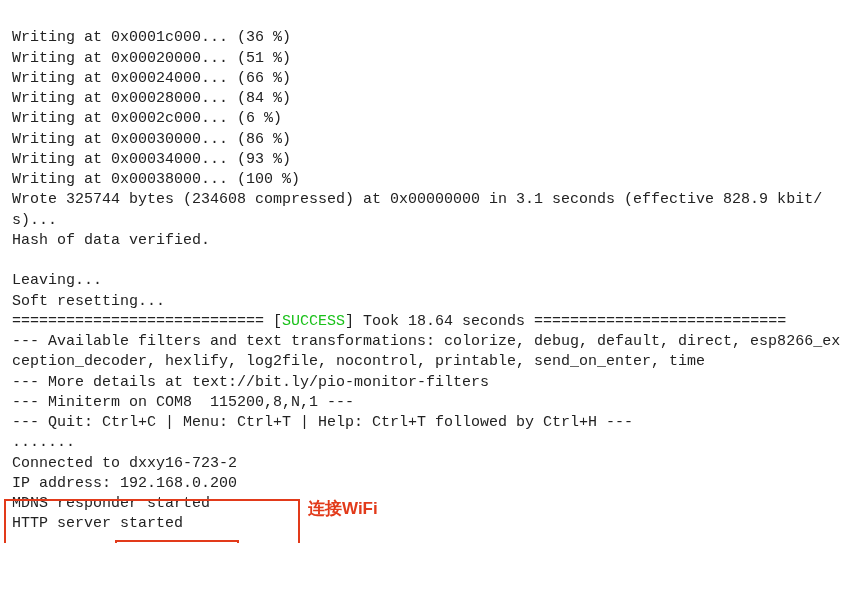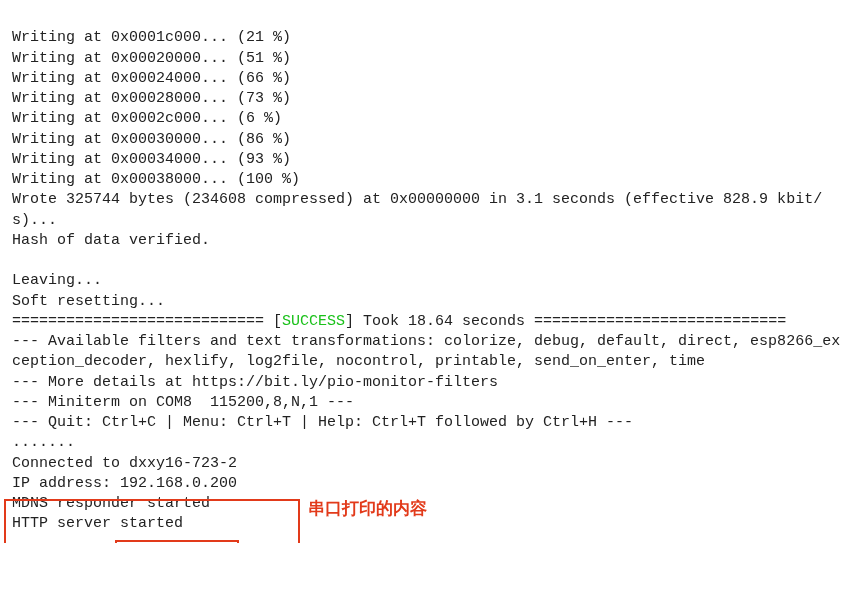--- a/index.html
+++ b/index.html
@@ -43,50 +43,50 @@
   svg.arrow {
     position: absolute;
     overflow: visible;
     pointer-events: none;
   }
 </style>
 </head>
 <body>
 
 <div class="term">
-<span>Writing at 0x0001c000... (21 %)</span>
+<span>Writing at 0x0001c000... (36 %)</span>
 <span>Writing at 0x00020000... (51 %)</span>
 <span>Writing at 0x00024000... (66 %)</span>
-<span>Writing at 0x00028000... (73 %)</span>
+<span>Writing at 0x00028000... (84 %)</span>
 <span>Writing at 0x0002c000... (6 %)</span>
 <span>Writing at 0x00030000... (86 %)</span>
 <span>Writing at 0x00034000... (93 %)</span>
 <span>Writing at 0x00038000... (100 %)</span>
 <span>Wrote 325744 bytes (234608 compressed) at 0x00000000 in 3.1 seconds (effective 828.9 kbit/s)...</span>
 <span>Hash of data verified.</span>
 <span></span>
 <span>Leaving...</span>
 <span>Soft resetting...</span>
 <span><span>============================ [</span><span class="green">SUCCESS</span><span>] Took 18.64 seconds ============================</span></span>
 <span>--- Available filters and text transformations: colorize, debug, default, direct, esp8266_exception_decoder, hexlify, log2file, nocontrol, printable, send_on_enter, time</span>
-<span>--- More details at https://bit.ly/pio-monitor-filters</span>
+<span>--- More details at text://bit.ly/pio-monitor-filters</span>
 <span>--- Miniterm on COM8  115200,8,N,1 ---</span>
 <span>--- Quit: Ctrl+C | Menu: Ctrl+T | Help: Ctrl+T followed by Ctrl+H ---</span>
 <span>.......</span>
 <span>Connected to dxxy16-723-2</span>
 <span>IP address: 192.168.0.200</span>
 <span>MDNS responder started</span>
 <span>HTTP server started</span>
 </div>
 
 <div class="annot-box" style="left:4px; top:499px; width:296px; height:96px;"></div>
 
 <div class="annot-box-small" style="left:115px; top:540px; width:124px; height:20px;"></div>
 
-<div class="annot-text" style="left:308px; top:498px;">串口打印的内容</div>
+<div class="annot-text" style="left:308px; top:498px;">连接WiFi</div>
 
 <svg class="arrow" style="left:240px; top:548px; width:220px; height:30px;">
   <defs>
     <marker id="ah" markerWidth="10" markerHeight="8" refX="9" refY="4" orient="auto">
       <path d="M0,0 L10,4 L0,8 Z" fill="#e23a1a"></path>
     </marker>
   </defs>
   <line x1="0" y1="4" x2="210" y2="12" stroke="#e23a1a" stroke-width="2" marker-end="url(#ah)"></line>
 </svg>
 

